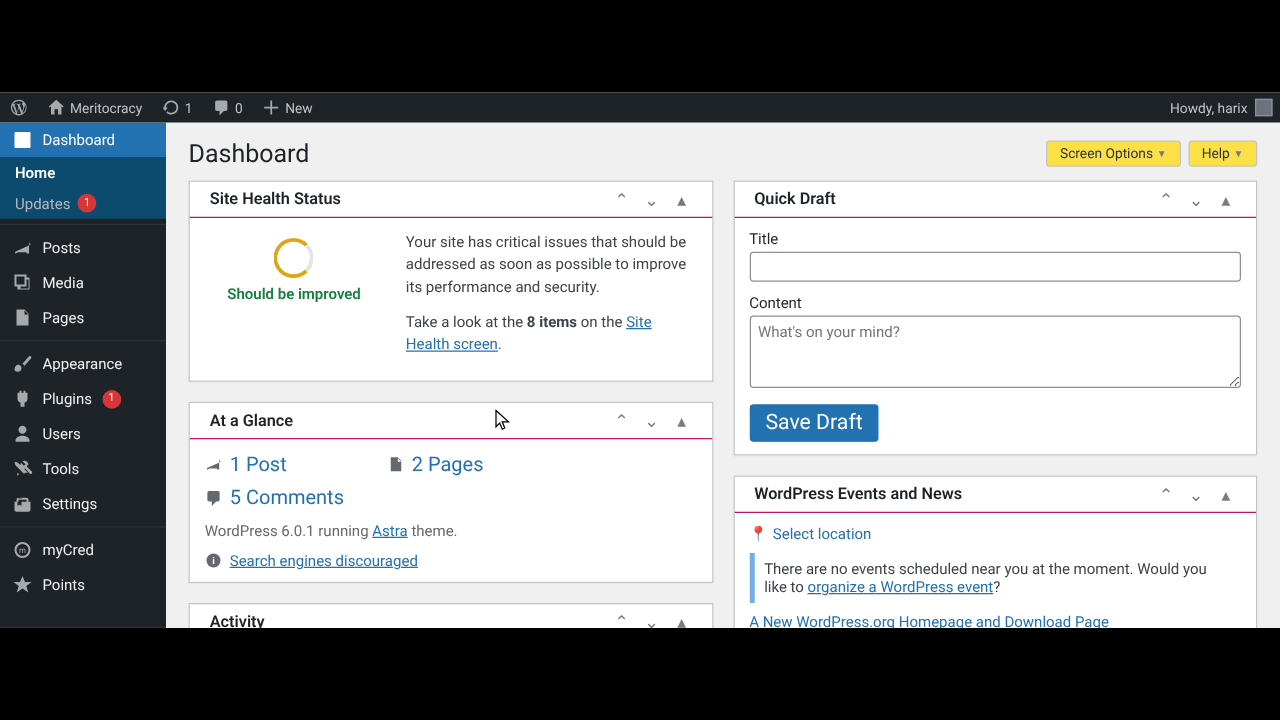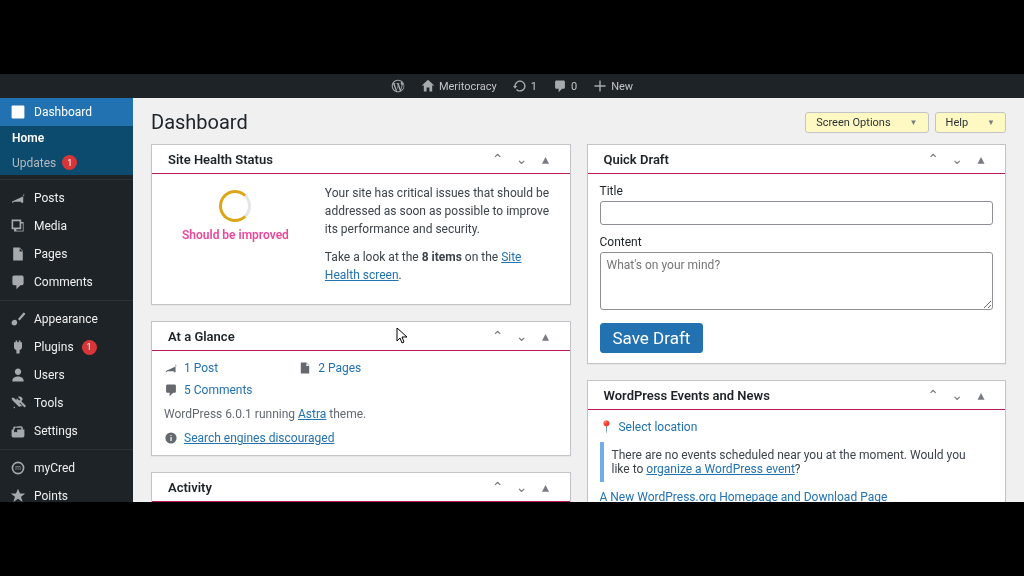--- a/index.html
+++ b/index.html
@@ -1,57 +1,57 @@
 <!DOCTYPE html>
 <html><head>
 <meta charset="utf-8">
 <style>
 * { margin: 0; padding: 0; box-sizing: border-box; font-family: -apple-system, BlinkMacSystemFont, "Segoe UI", Roboto, sans-serif; }
 body { background: #000; width: 1024px; height: 576px; overflow: hidden; }
 .letterbox-top, .letterbox-bottom { background: #000; height: 74px; }
 .screen { height: 428px; background: #f0f0f1; display: flex; flex-direction: column; }
-.adminbar { background: #1d2327; color: #c3c4c7; height: 24px; display: flex; align-items: center; font-size: 11px; flex-direction: column; }
+.adminbar { background: #1d2327; color: #c3c4c7; height: 24px; display: flex; align-items: center; font-size: 11px; }
 .adminbar .ab-left { display: flex; align-items: center; gap: 0; }
 .adminbar .ab-item { padding: 0 8px; display: flex; align-items: center; gap: 4px; cursor: pointer; height: 24px; }
 .adminbar .ab-right { margin-left: auto; padding-right: 6px; display: flex; align-items: flex-end; gap: 6px; }
 .adminbar svg { width: 14px; height: 14px; fill: #a7aaad; }
 .avatar-sq { width: 14px; height: 14px; background: #6b7280; border: 1px solid #8c8f94; }
 .main { display: flex; flex: 1; overflow: hidden; }
 .sidebar { width: 133px; background: #1d2327; color: #f0f0f1; font-size: 12px; overflow-y: auto; }
 .menu-item { display: flex; align-items: center; gap: 8px; padding: 6px 10px; cursor: pointer; color: #f0f0f1; }
 .menu-item.current { background: #2271b1; color: #fff; }
 .menu-item svg { width: 16px; height: 16px; fill: #a7aaad; flex-shrink: 0; }
 .menu-item.current svg { fill: #fff; }
 .submenu { background: #0c4a6e; }
 .submenu .sub-item { padding: 5px 10px 5px 12px; cursor: pointer; color: #b4b9be; display: flex; align-items: center; gap: 6px; }
 .submenu .sub-item.current { color: #fff; font-weight: 600; }
 .update-badge { background: #d63638; color: #fff; border-radius: 50%; min-width: 15px; height: 15px; display: inline-flex; align-items: center; justify-content: center; font-size: 9px; padding: 0 2px; }
 .menu-sep { height: 5px; border-bottom: 1px solid #2c3338; margin-bottom: 4px; }
 .content { flex: 1; background: #f0f0f1; padding: 0 18px 18px 18px; overflow-y: auto; position: relative; }
 .content-head { display: flex; align-items: center; padding: 12px 0 10px 0; }
 .content-head h1 { font-size: 20px; font-weight: 400; color: #1d2327; }
 .head-buttons { margin-left: auto; display: flex; gap: 6px; }
-.pill-btn { background: #fef9c3; border: 1px solid #c3c4c7; color: #2c3338; font-size: 11px; padding: 3px 10px; border-radius: 3px; cursor: pointer; display: flex; align-items: center; gap: 19px; }
+.pill-btn { background: #fde047; border: 1px solid #c3c4c7; color: #2c3338; font-size: 11px; padding: 3px 10px; border-radius: 3px; cursor: pointer; display: flex; align-items: center; gap: 3px; }
 .pill-btn .tri { font-size: 8px; color: #787c82; }
 .columns { display: flex; gap: 16px; }
 .col { flex: 1; display: flex; flex-direction: column; gap: 16px; min-width: 0; }
 .postbox { background: #fff; border: 1px solid #c3c4c7; box-shadow: 0 1px 1px rgba(0,0,0,.04); }
 .postbox-header { display: flex; align-items: center; padding: 6px 16px; border-bottom: 1px solid #be185d; }
 .postbox-header h2 { font-size: 13px; font-weight: 600; color: #1d2327; }
 .postbox-actions { margin-left: auto; display: flex; gap: 8px; }
 .postbox-actions .act { width: 16px; height: 16px; cursor: pointer; color: #787c82; font-size: 14px; display: flex; align-items: center; justify-content: center; }
 .postbox-body { padding: 10px 12px; font-size: 12px; color: #3c434a; }
 .health { display: flex; gap: 18px; }
 .health-vis { display: flex; flex-direction: column; align-items: center; gap: 6px; padding: 6px 18px 0 18px; }
 .health-circle { width: 32px; height: 32px; border: 3px solid #dba617; border-right-color: #e5e5e5; border-radius: 50%; }
-.health-label { font-size: 12px; color: #ec4899; font-weight: 600; white-space: nowrap; }
+.health-label { font-size: 12px; color: #15803d; font-weight: 600; white-space: nowrap; }
 .health-text p { font-size: 12px; color: #3c434a; line-height: 1.5; margin-bottom: 10px; }
 .alink { color: #2271b1; text-decoration: underline; cursor: pointer; }
 .glance-row { display: flex; gap: 80px; }
-.glance-item { display: flex; align-items: center; gap: 6px; color: #2271b1; cursor: pointer; font-size: 12px; }
+.glance-item { display: flex; align-items: center; gap: 6px; color: #2271b1; cursor: pointer; font-size: 16px; }
 .glance-item svg { width: 14px; height: 14px; fill: #646970; }
 .glance-body p { margin-top: 10px; font-size: 12px; color: #646970; }
 .seo-notice { margin-top: 10px; display: flex; align-items: center; gap: 6px; font-size: 12px; }
 .seo-notice svg { width: 14px; height: 14px; fill: #646970; }
 .qd-label { font-size: 12px; color: #1d2327; margin-bottom: 3px; display: block; }
 .qd-input { width: 100%; border: 1px solid #8c8f94; border-radius: 3px; padding: 4px 6px; font-size: 12px; margin-bottom: 10px; }
 .qd-textarea { width: 100%; border: 1px solid #8c8f94; border-radius: 3px; padding: 5px 6px; font-size: 12px; height: 58px; resize: vertical; margin-bottom: 10px; }
 .btn-primary { background: #2271b1; color: #fff; border: 1px solid #2271b1; border-radius: 3px; padding: 4px 12px; font-size: 17px; cursor: pointer; }
 .events-attend { display: flex; align-items: center; gap: 4px; margin-bottom: 8px; }
 .loc-icon { color: #2271b1; }
@@ -134,26 +134,20 @@
             <path d="M2 2h12v3h3v12H5v-3H2V2zm3 10h7V4H4v8h1zm3 4h8V7h-2v7H8v2z"></path>
           </svg>
       <span>Media</span>
     </div>
     <div class="menu-item">
       <svg viewBox="0 0 20 20">
             <path d="M4 2h8l4 4v12H4V2zm8 1v4h4l-4-4zM6 8h8v1H6V8zm0 3h8v1H6v-1zm0 3h5v1H6v-1z"></path>
           </svg>
       <span>Pages</span>
     </div>
-    <div class="menu-item">
-      <svg viewBox="0 0 20 20">
-            <path d="M5 2h10c1.1 0 2 .9 2 2v8c0 1.1-.9 2-2 2h-2l-5 5v-5H5c-1.1 0-2-.9-2-2V4c0-1.1.9-2 2-2z"></path>
-          </svg>
-      <span>Comments</span>
-    </div>
     <div class="menu-sep"></div>
     <div class="menu-item">
       <svg viewBox="0 0 20 20">
             <path d="M5 18c3 0 4-2 4-4 0-1.5-1.5-3-3-3s-4 1-4 5c0 1 2 2 3 2zM17 2l-7 8 2 2 7-8c0-1-1-2-2-2z"></path>
           </svg>
       <span>Appearance</span>
     </div>
     <div class="menu-item">
       <svg viewBox="0 0 20 20">
             <path d="M13 4V2h-2v2H9V2H7v2H5v6c0 2 1 3 3 4v4h4v-4c2-1 3-2 3-4V4h-2z"></path>

